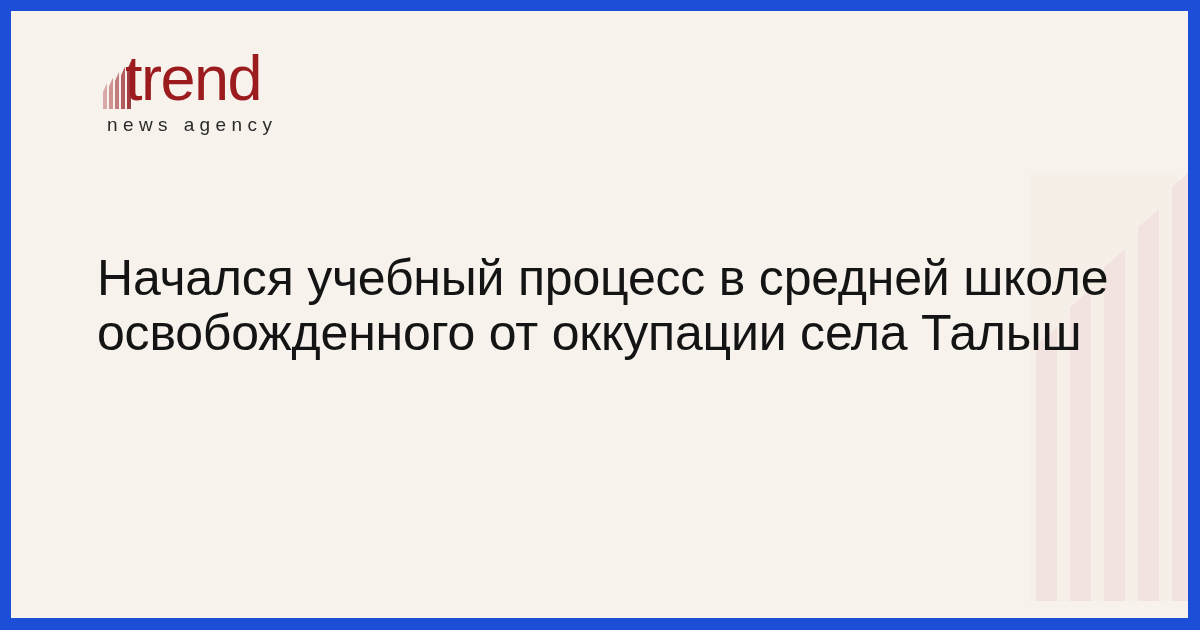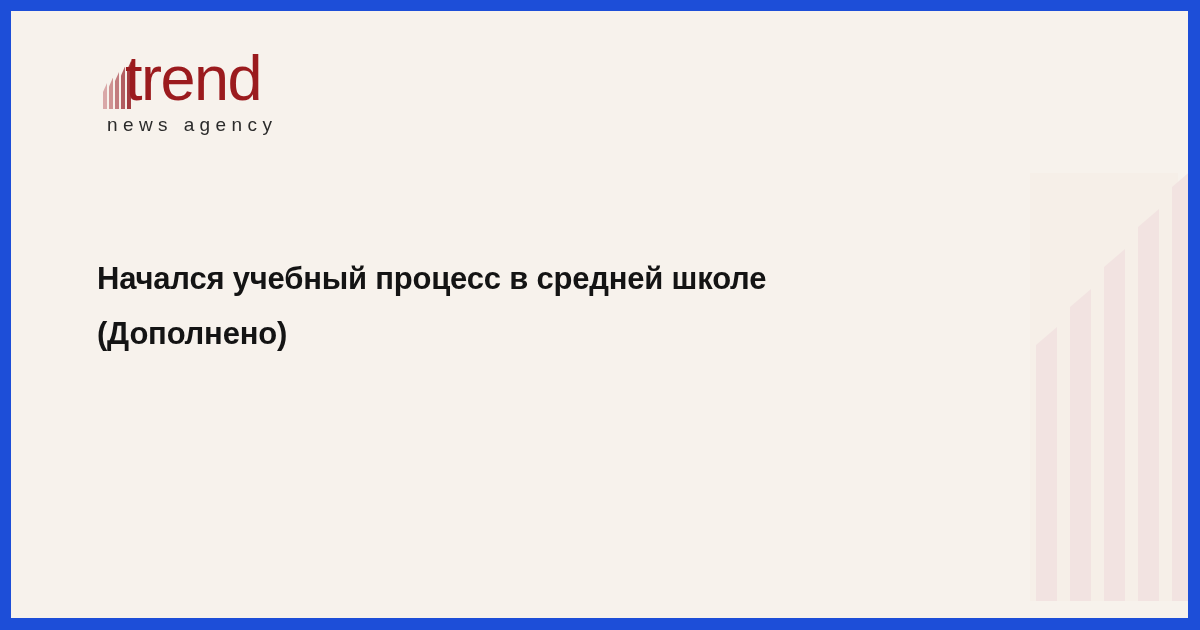--- a/index.html
+++ b/index.html
@@ -101,22 +101,22 @@
     white-space: nowrap;
   }
 
   
   .headline {
     position: absolute;
     left: 86px;
     top: 240px;
     width: 880px;
     font-family: "Liberation Sans Narrow", "Liberation Sans", sans-serif;
-    font-size: 31px;
-    font-weight: bold;
+    font-size: 50px;
+    font-weight: normal;
     line-height: 55px;
     color: #141414;
     letter-spacing: -0.2px;
   }
   .headline .hl-line {
     display: block;
     white-space: nowrap;
   }
 </style>
 </head>
@@ -141,17 +141,17 @@
         <div class="lm-bar" style="left: 12px; height: 74%; background: rgb(194, 124, 126); clip-path: polygon(0px 9px, 100% 0px, 100% 100%, 0px 100%);"></div>
         <div class="lm-bar" style="left: 18px; height: 85%; background: rgb(178, 94, 97); clip-path: polygon(0px 9px, 100% 0px, 100% 100%, 0px 100%);"></div>
         <div class="lm-bar" style="left: 24px; height: 96%; background: rgb(163, 60, 64); clip-path: polygon(0px 9px, 100% 0px, 100% 100%, 0px 100%);"></div>
       </div>
       <div class="logo-word" style="color: rgb(155, 27, 30);">trend</div>
       <div class="logo-sub" style="color: rgb(43, 43, 43);">news agency</div>
     </div>
 
     <div class="headline" style="color: rgb(20, 20, 20);">
       <span class="hl-line">Начался учебный процесс в средней школе</span>
-      <span class="hl-line">(Дополнено)</span>
+      <span class="hl-line">освобожденного от оккупации села Талыш</span>
     </div>
 
   </div>
 </div>
 
 </body></html>

